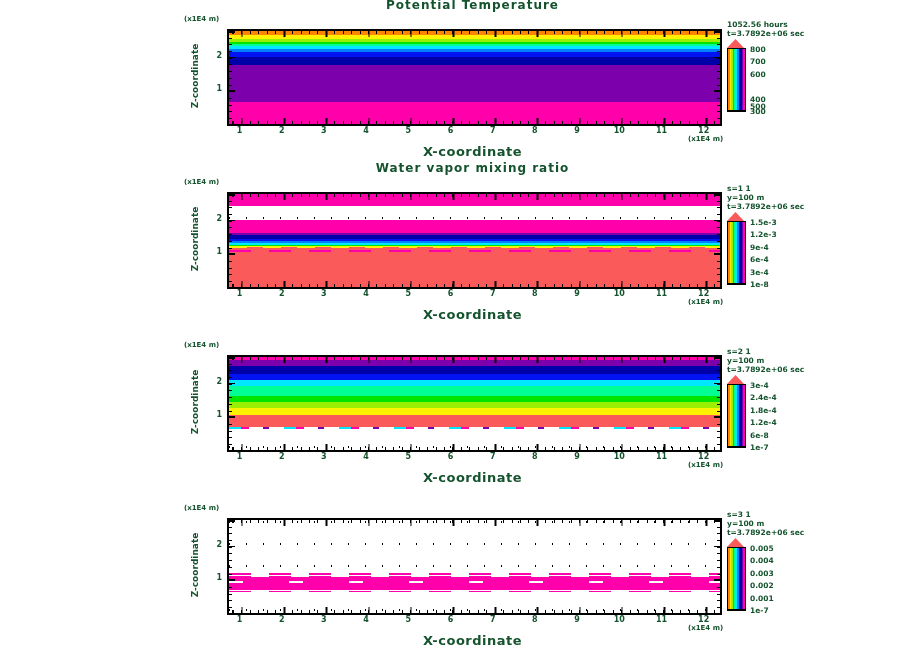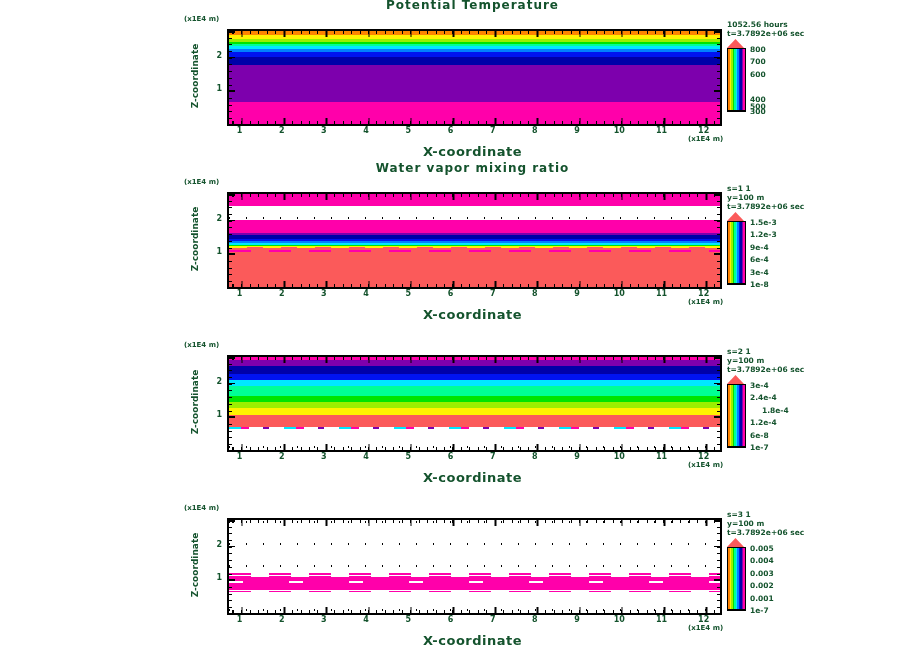--- a/index.html
+++ b/index.html
@@ -249,21 +249,21 @@
           <div class="lband" style="background: rgb(0, 228, 0);"></div>
           <div class="lband" style="background: rgb(0, 255, 149);"></div>
           <div class="lband" style="background: rgb(0, 232, 255);"></div>
           <div class="lband" style="background: rgb(0, 128, 255);"></div>
           <div class="lband" style="background: rgb(0, 19, 240);"></div>
           <div class="lband" style="background: rgb(0, 0, 168);"></div>
           <div class="lband" style="background: rgb(125, 0, 173);"></div>
           <div class="lband" style="background: rgb(255, 0, 170);"></div>
           <div class="llabel" style="top: 0%;">3e-4</div>
           <div class="llabel" style="top: 20%;">2.4e-4</div>
-          <div class="llabel" style="top: 40%; margin-left: 12px;">1.8e-4</div>
+          <div class="llabel" style="top: 40%;">1.8e-4</div>
           <div class="llabel" style="top: 60%;">1.2e-4</div>
           <div class="llabel" style="top: 80%;">6e-8</div>
           <div class="llabel" style="top: 100%;">1e-7</div>
         </div>
       </div>
     </div>
     <div class="panel" style="top: 489px;">
       <div class="yunit">(x1E4 m)</div>
       <div class="ylabel-wrap">
         <span>Z-coordinate</span>

